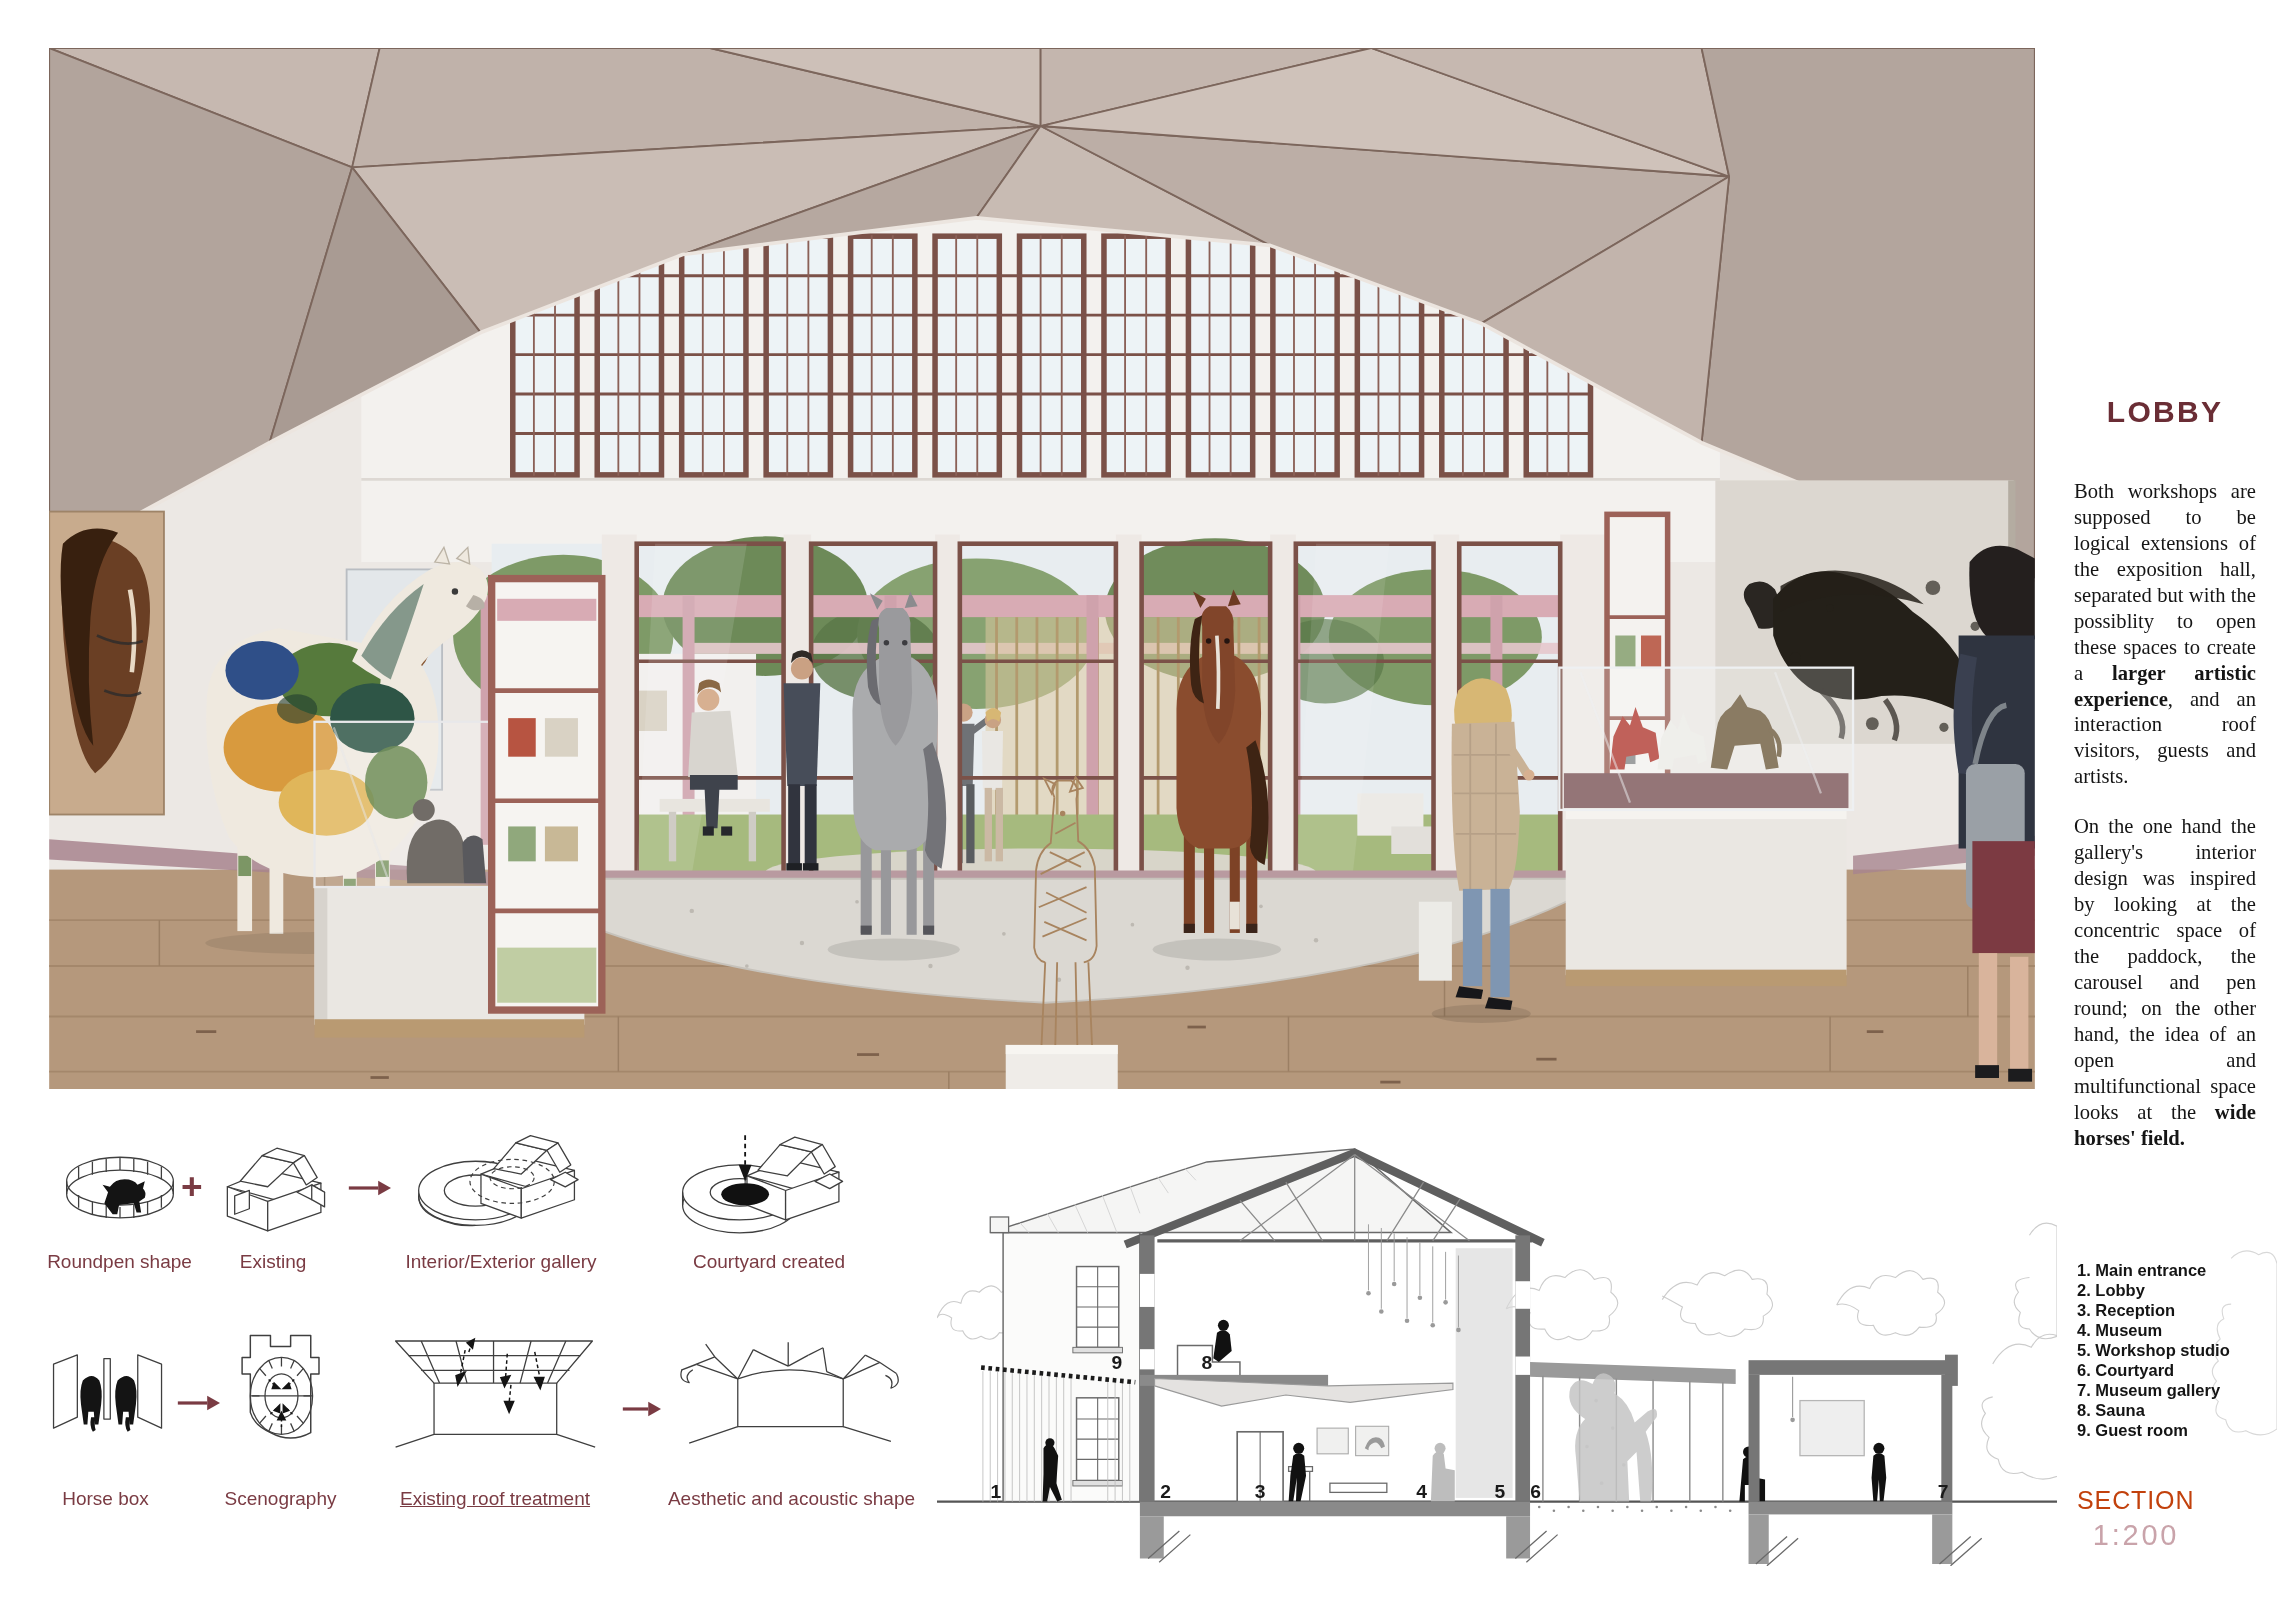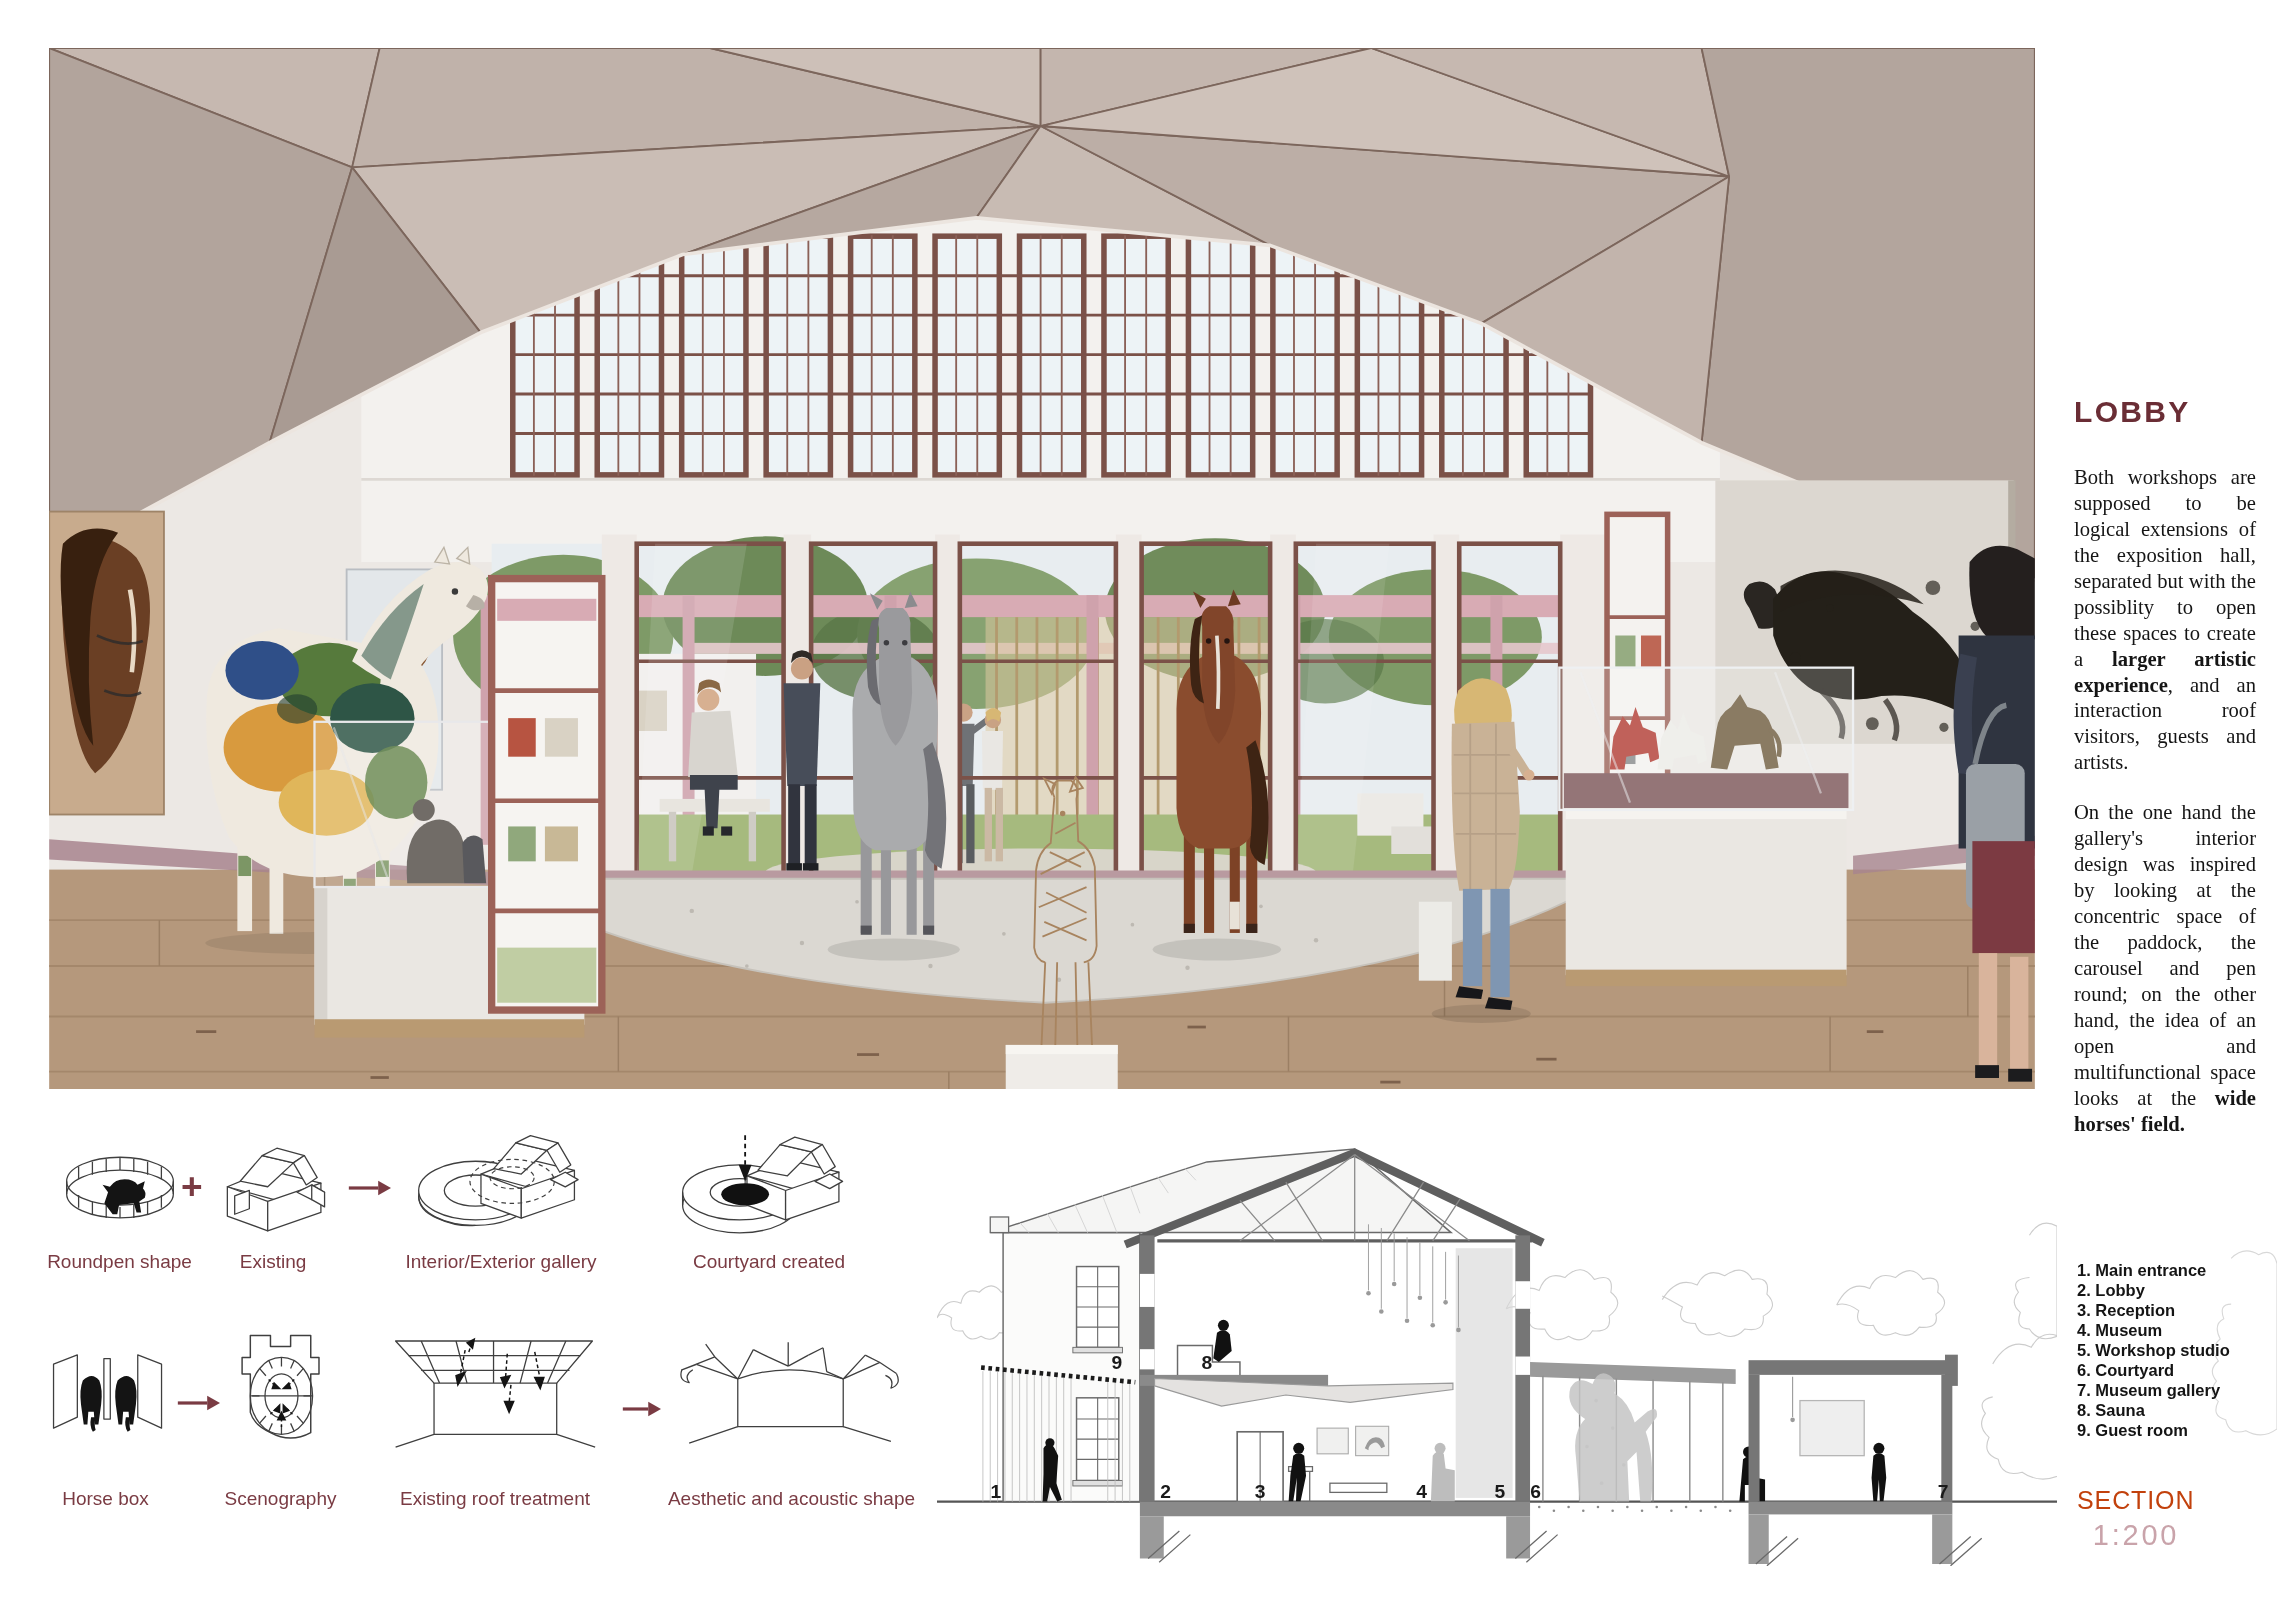--- a/index.html
+++ b/index.html
@@ -2,21 +2,21 @@
 <html style="font-size:14.7px"><head>
 <meta charset="utf-8">
 <style>
   html,body{margin:0;padding:0;background:#ffffff;}
   .board{position:relative;width:2296px;height:1624px;background:#ffffff;overflow:hidden;
          font-family:"Liberation Sans",sans-serif;color:#1b1b1b;}
   .abs{position:absolute;}
   
   .lobby-col{left:2074px;top:395px;width:182px;}
   .lobby-heading{font-family:"Liberation Sans",sans-serif;font-weight:bold;font-size:30px;
-                 letter-spacing:2.3px;color:#6a2d35;margin:0 0 36px 0;}
+                 letter-spacing:2.3px;color:#6a2d35;margin:0 0 50px 0;text-align:center;}
   .lobby-par{font-family:"Liberation Serif",serif;font-size:20.6px;line-height:1.26;
              text-align:justify;margin:0 0 24px 0;color:#151515;}
   .lobby-par b{font-weight:bold;}
   
   .diagram-label{position:absolute;font-size:19px;color:#7a3b43;text-align:center;
                  font-family:"Liberation Sans",sans-serif;}
   .op-plus{position:absolute;font-size:37px;font-weight:bold;color:#7a3b43;line-height:1;}
   
   .legend{left:2077px;top:1260px;width:165px;font-weight:bold;font-size:16.5px;line-height:20px;color:#141414;}
   .legend div{white-space:nowrap;}
@@ -591,21 +591,21 @@
       <path d="M75,62 Q130,42 190,62 L190,114 L75,114 Z"></path>
       <path d="M75,114 L22,132 M190,114 L242,130"></path>
       <path d="M75,62 L30,46 M50,38 L75,62 M75,62 L92,30 M108,38 L130,48 M130,48 L130,22 M130,48 L152,36 M168,28 L172,54 M172,54 L190,62 M190,62 L214,36 M230,44 L190,62"></path>
       <path d="M30,46 L14,52 L50,38 M50,38 L40,24 M92,30 L108,38 M152,36 L168,28 M214,36 L230,44 M230,44 L248,56"></path>
       <path d="M14,52 q-4,12 8,14 q-6,-8 4,-14 M248,56 q6,12 -6,16 q4,-10 -6,-14"></path>
     </g>
   </svg>
 
   <div class="diagram-label" style="left:32px;top:1488px;width:147px;">Horse box</div>
   <div class="diagram-label" style="left:207px;top:1488px;width:147px;">Scenography</div>
-  <div class="diagram-label" style="left:378px;top:1488px;width:234px;">Existing roof treatment</div>
+  <div class="diagram-label" style="left:378px;top:1488px;width:234px;text-decoration:underline;">Existing roof treatment</div>
   <div class="diagram-label" style="left:654px;top:1488px;width:275px;text-align:center;">Aesthetic and acoustic shape</div>
 
   <svg class="abs" style="left:937px;top:1125px;" width="1120" height="441" viewBox="0 0 1220 480">
 
     <g fill="none" stroke="#cccccc" stroke-width="1.2">
       <path d="M0,210 q10,-24 26,-16 q4,-18 20,-12 q14,-14 24,0 q16,-6 14,12 q12,10 -2,20 q2,14 -14,12 q-8,12 -20,4 q-14,8 -20,-6 q-16,2 -12,-14 q-12,-8 -16,0"></path>
       <path d="M620,200 q14,-30 36,-20 q8,-22 28,-14 q18,-18 32,2 q22,-8 18,14 q16,12 -2,26 q4,18 -18,16 q-10,16 -26,6 q-18,10 -26,-8 q-22,2 -16,-18 q-16,-10 -26,-4"></path>
       <path d="M790,190 q16,-26 38,-16 q10,-20 30,-10 q20,-14 30,4 q20,-4 16,16 q14,14 -4,24 q2,18 -20,14 q-12,14 -28,4 q-20,8 -26,-10 q-22,0 -14,-18 q-14,-8 -22,-12"></path>
       <path d="M980,196 q14,-28 36,-18 q8,-20 28,-12 q18,-16 30,2 q20,-6 16,14 q16,12 -2,24 q4,16 -18,14 q-10,14 -26,6 q-18,8 -24,-8 q-22,2 -16,-16 q-14,-10 -24,-6"></path>
       <path d="M1150,260 q18,-30 42,-18 q12,-22 34,-10 l0,148 q-24,12 -44,-2 q-22,6 -26,-14 q-18,-6 -10,-24 q-14,-12 -4,-26 q-10,-14 8,-18"></path>

